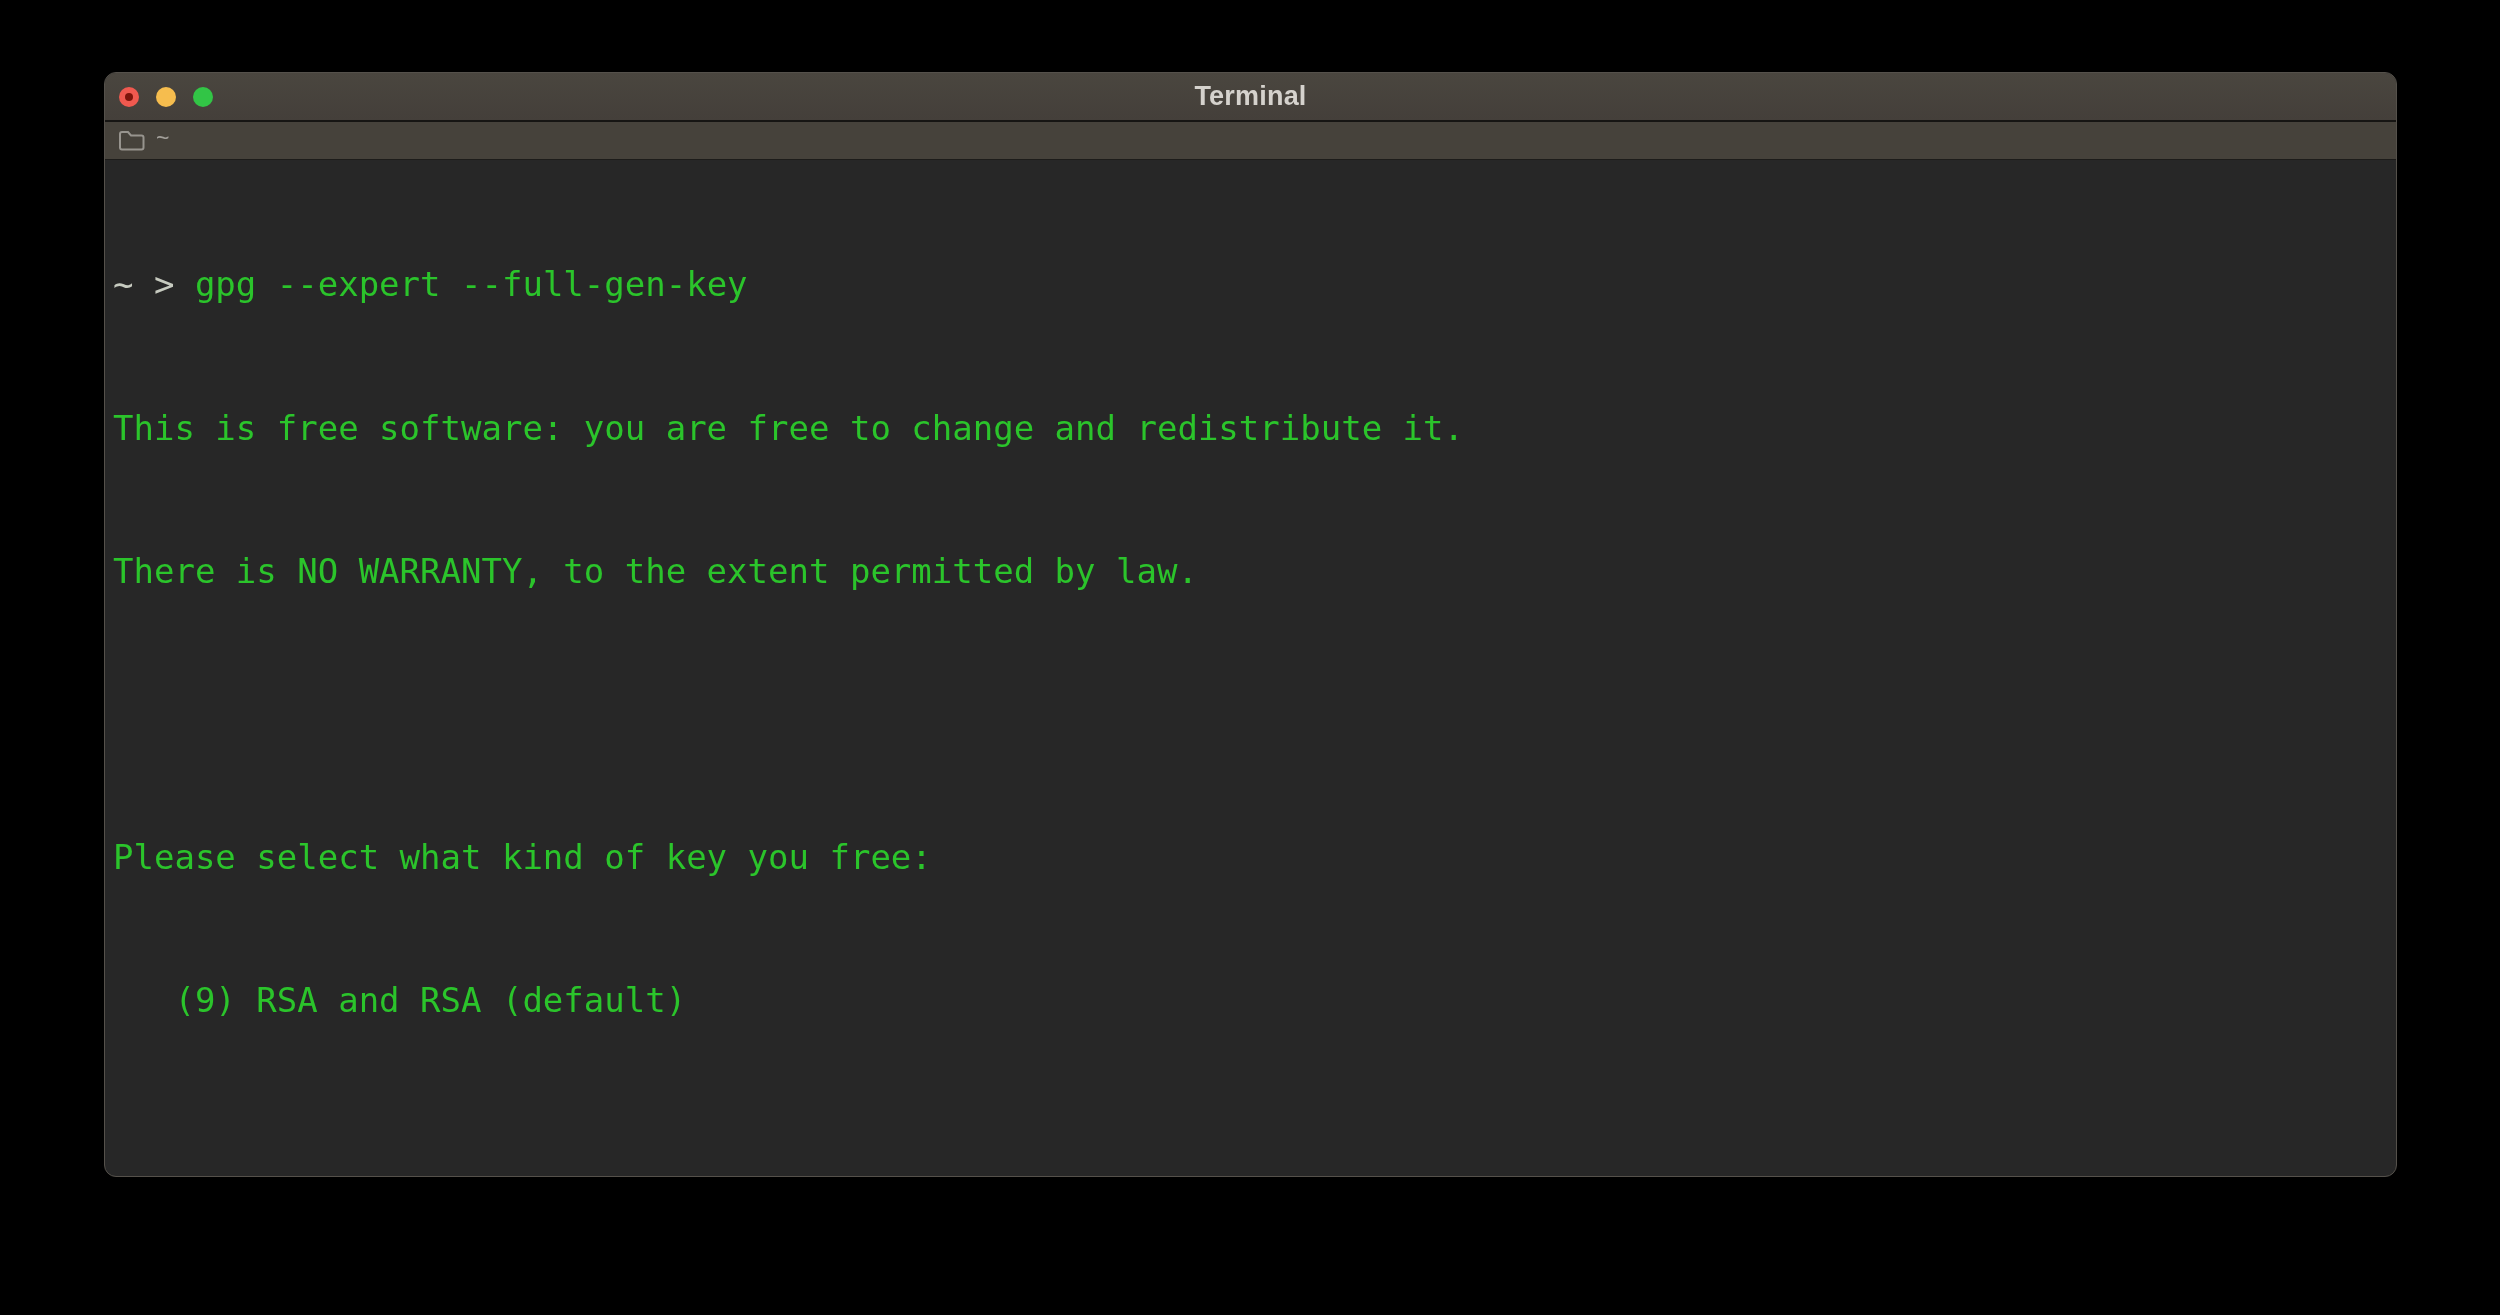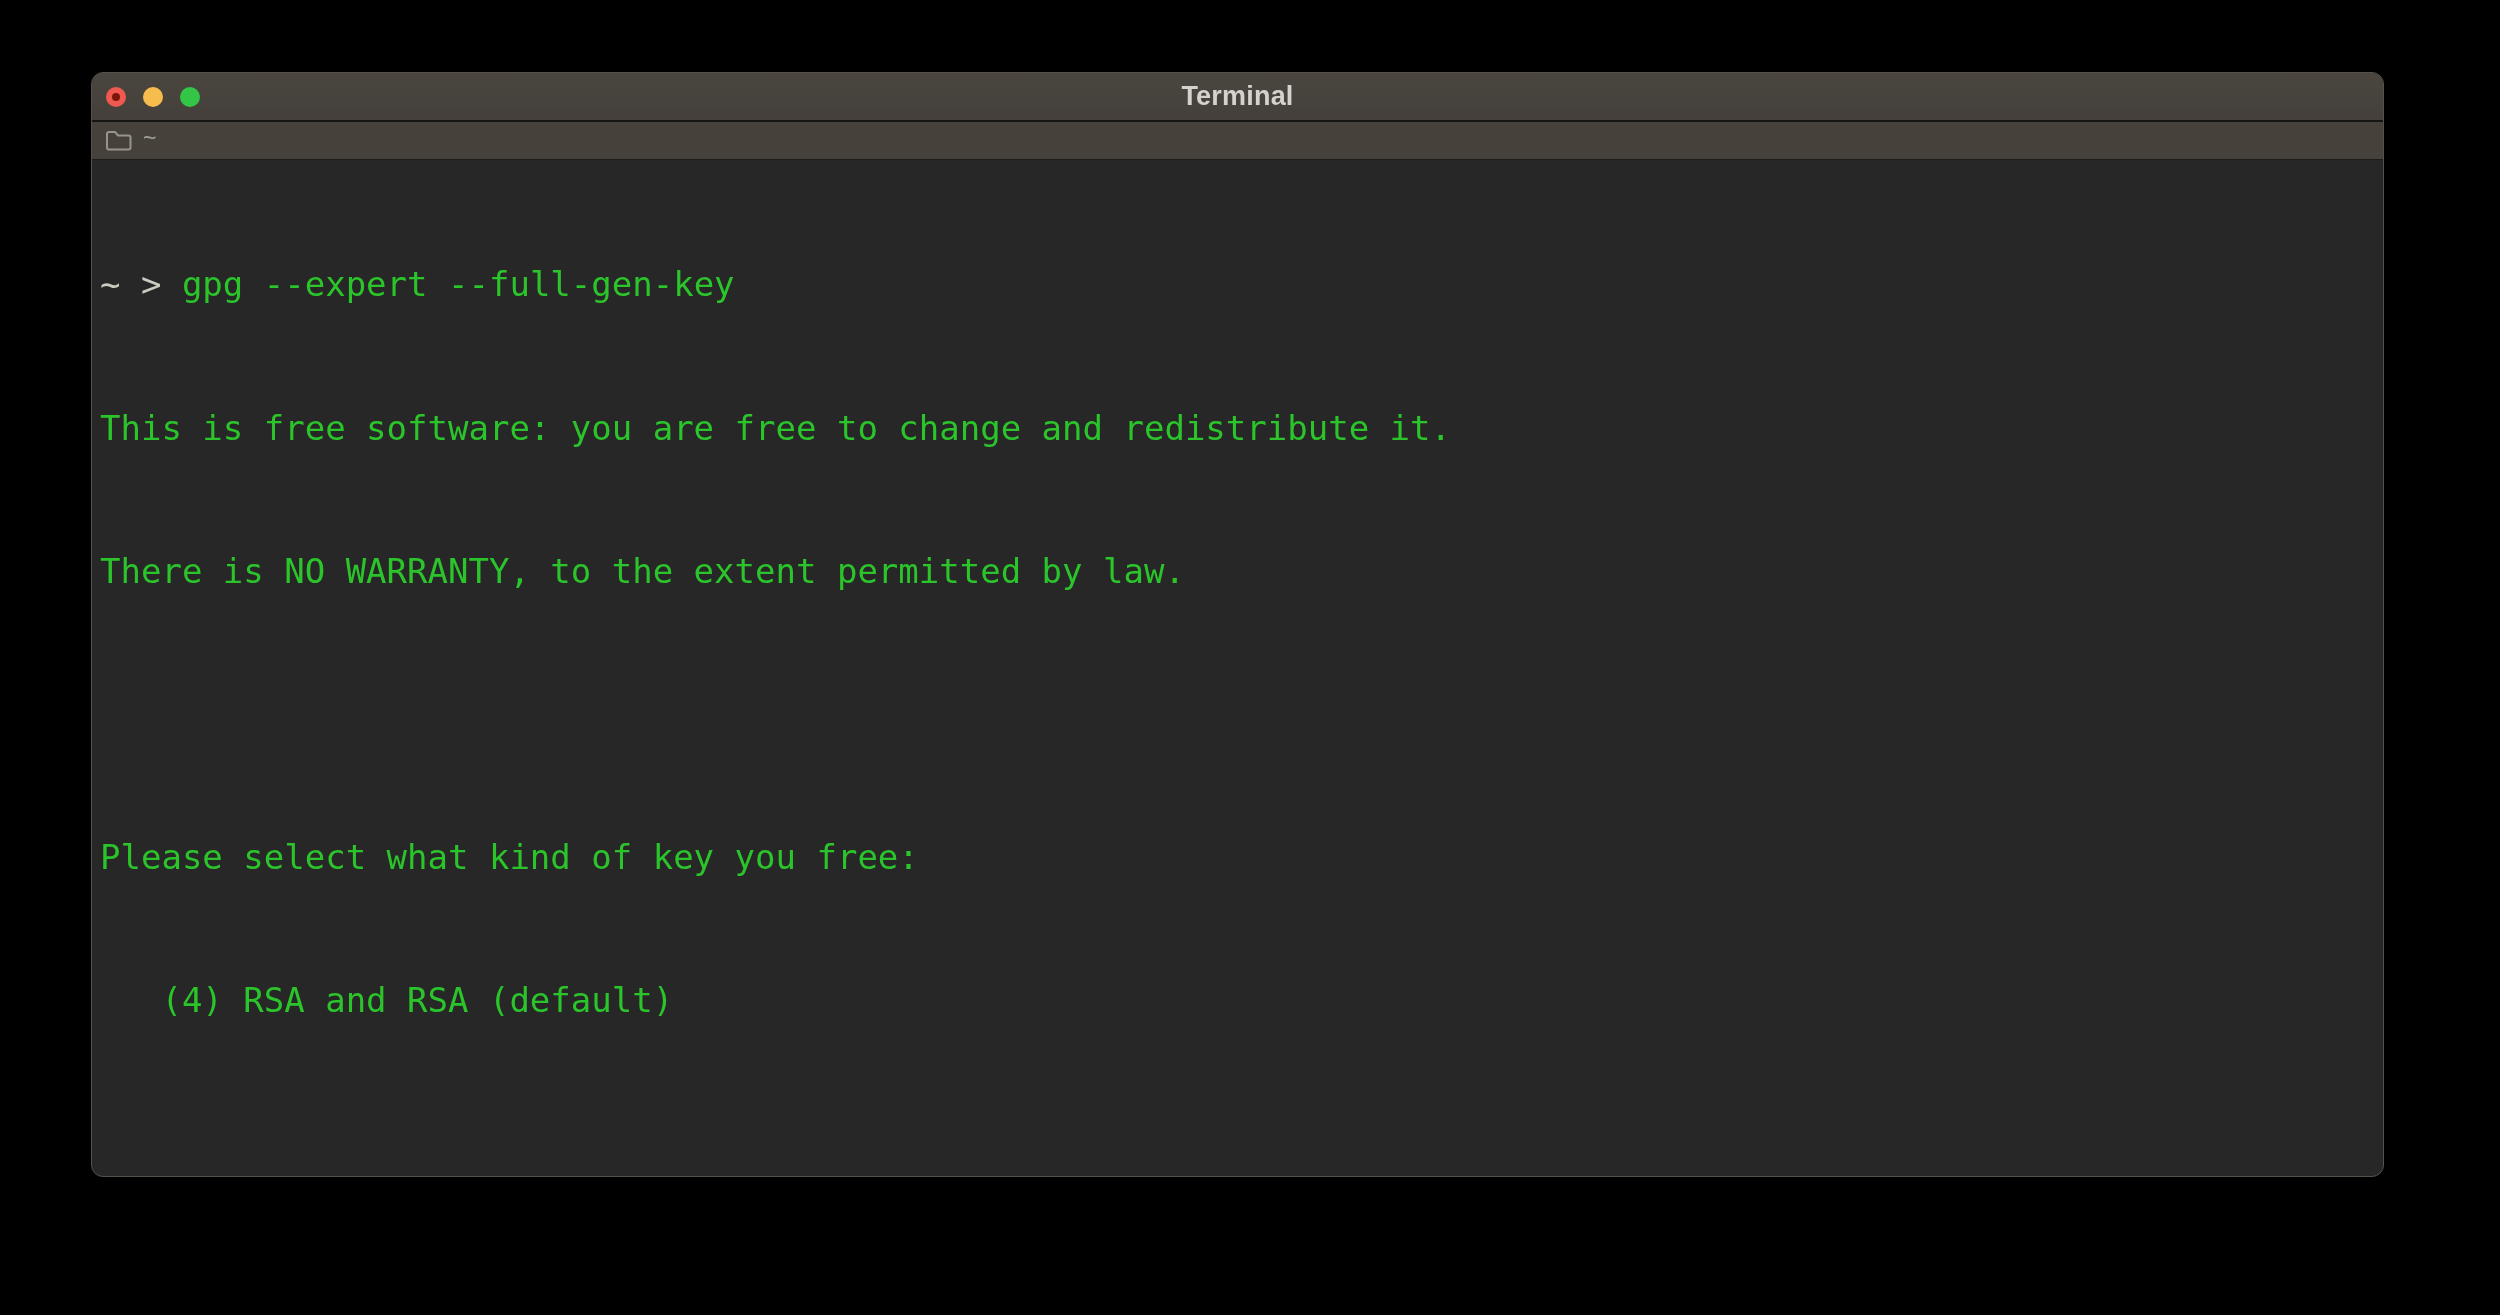--- a/index.html
+++ b/index.html
@@ -19,21 +19,21 @@
   *{margin:0;padding:0;box-sizing:border-box;}
   html,body{width:2500px;height:1315px;}
   body{
     background:var(--desktop-bg);
     font-family:"Liberation Sans",sans-serif;
     overflow:hidden;
     position:relative;
   }
   .window{
     position:absolute;
-    left:91px;top:72px;
+    left:104px;top:72px;
     width:2293px;height:1105px;
     background:var(--terminal-bg);
     border:1px solid #55514b;
     border-radius:12px;
     overflow:hidden;
     box-shadow:0 34px 70px rgba(0,0,0,0.65);
   }
   .titlebar{
     position:relative;
     height:49px;
@@ -113,21 +113,21 @@
         <span class="tab-label">~</span>
       </div>
     </div>
 
     <div class="content">
       <div class="line"><span class="prompt">~ &gt; </span><span>gpg --expert --full-gen-key</span></div>
       <div class="line">This is free software: you are free to change and redistribute it.</div>
       <div class="line">There is NO WARRANTY, to the extent permitted by law.</div>
       <div class="line"></div>
       <div class="line">Please select what kind of key you free:</div>
-      <div class="line">   (4) RSA and RSA (default)</div>
+      <div class="line">   (9) RSA and RSA (default)</div>
       
       
       
       
       
       
       
       
       
       

